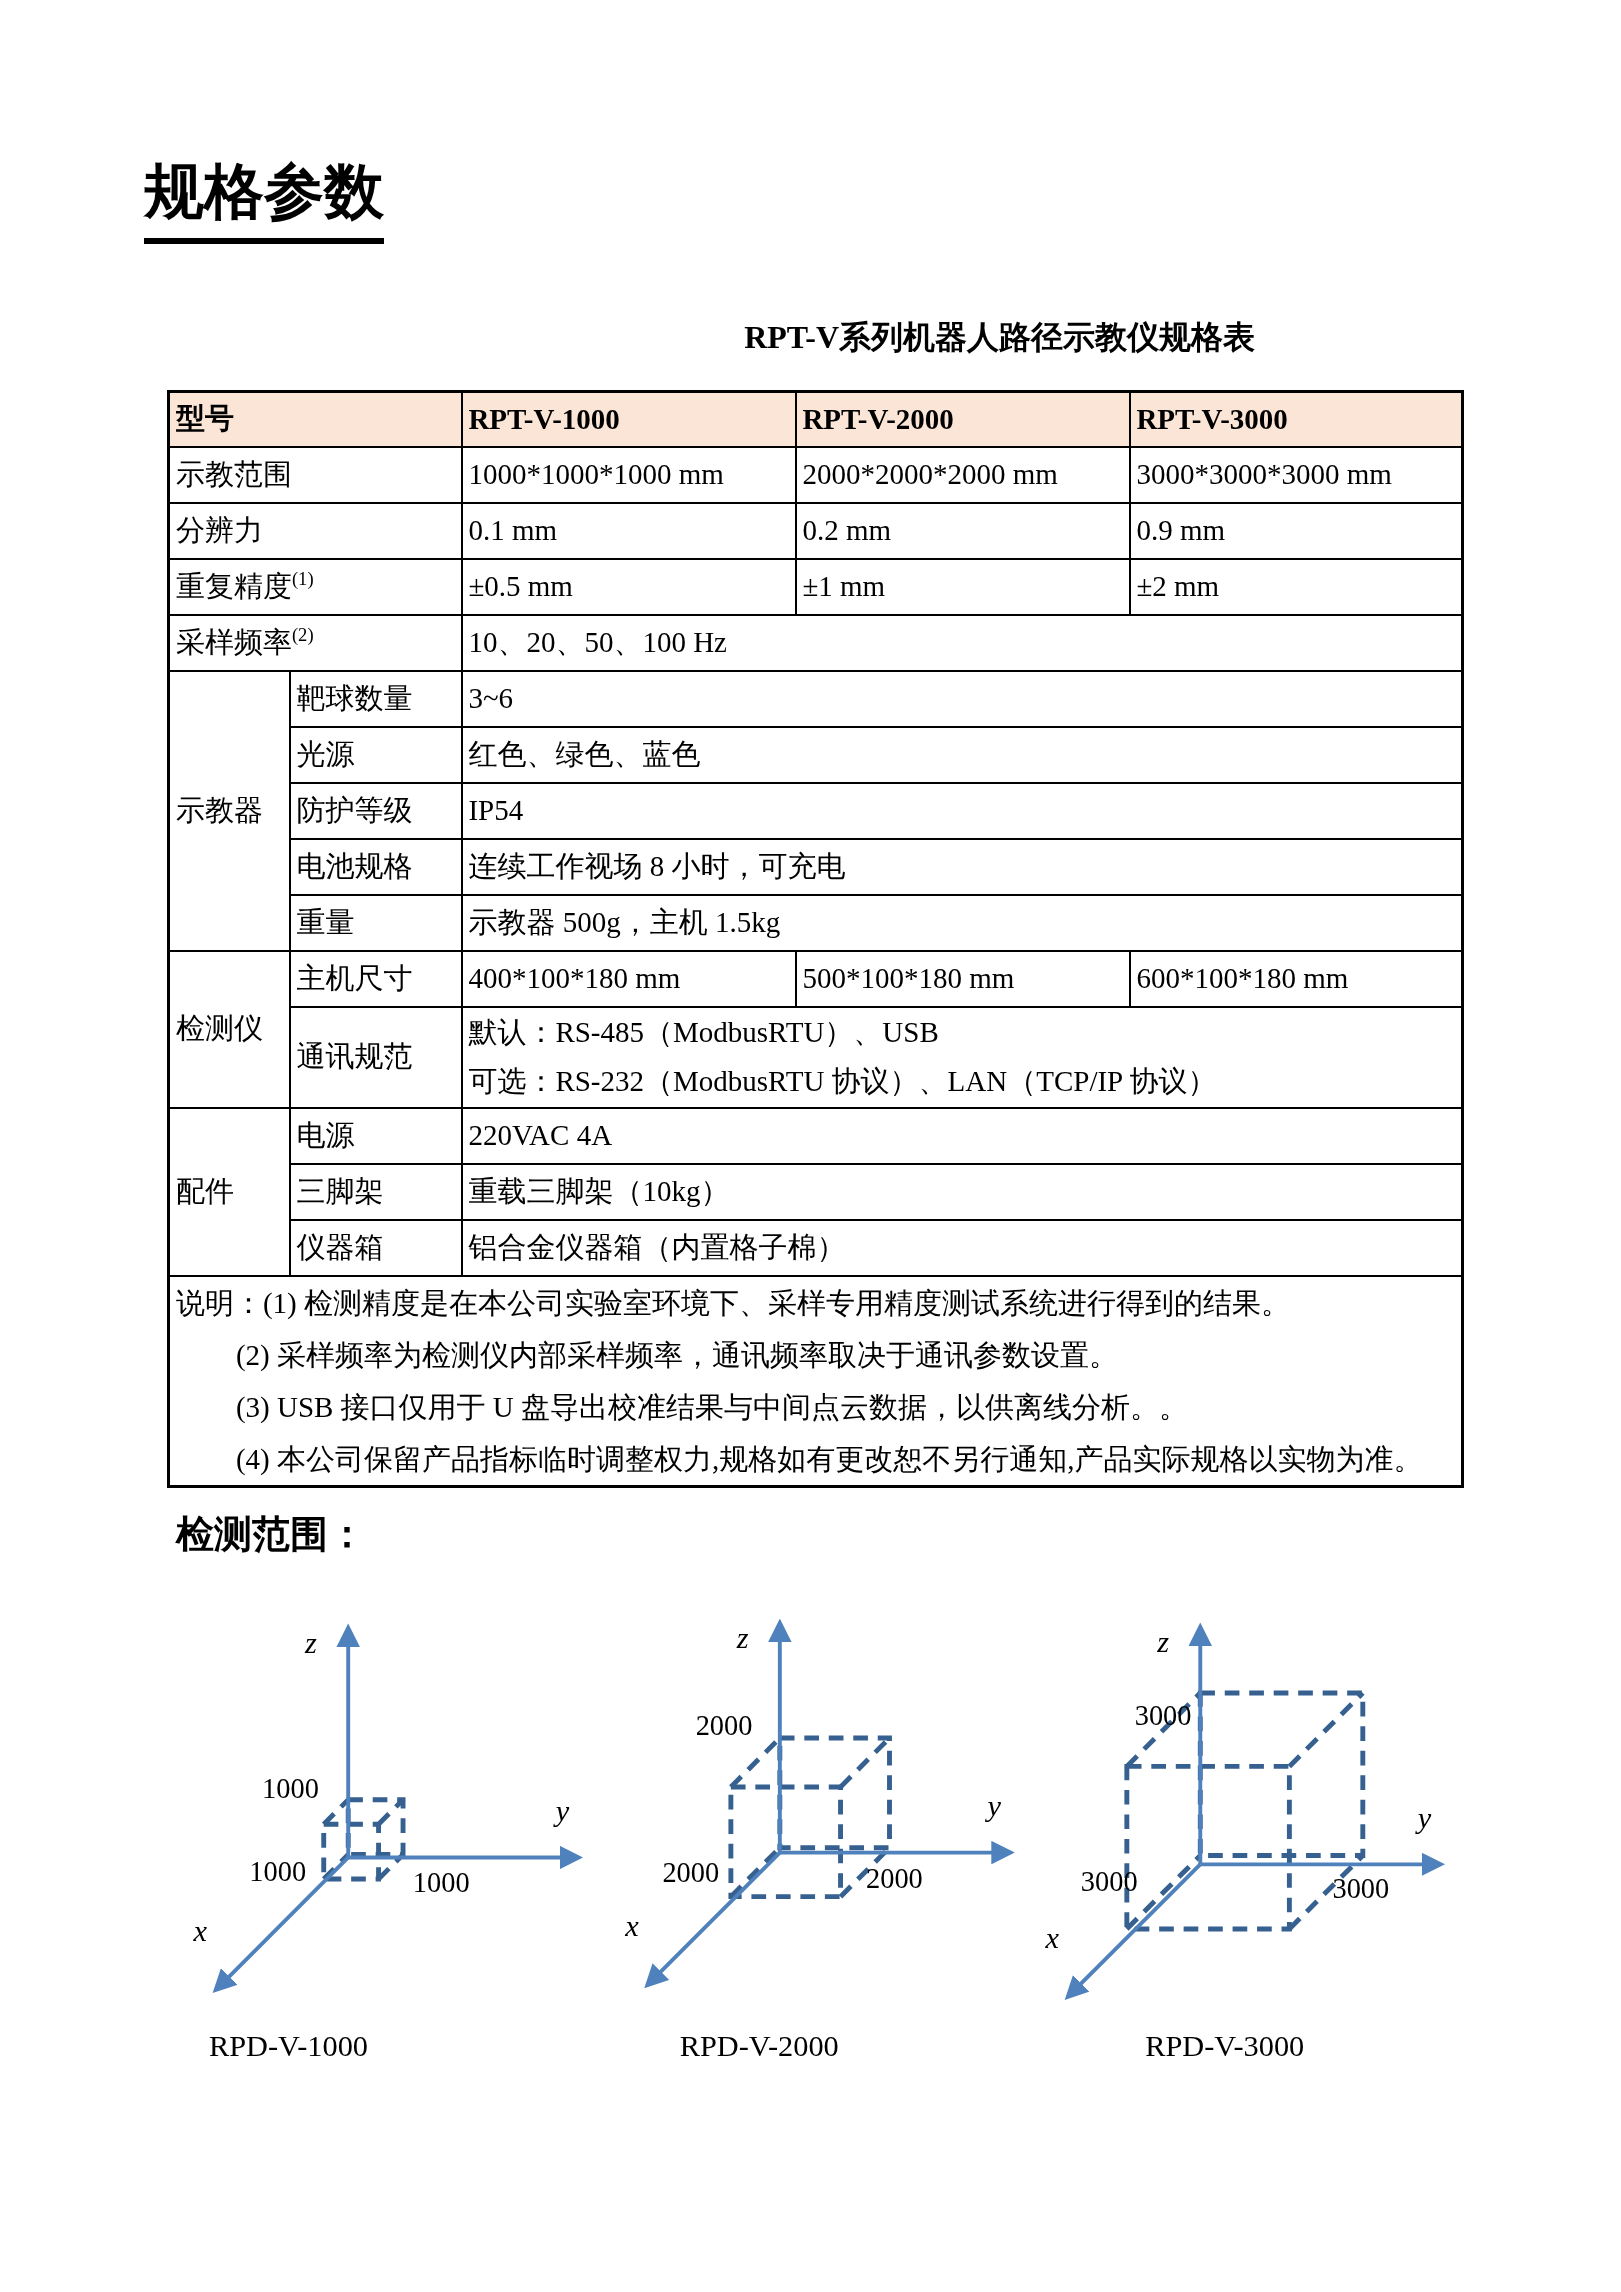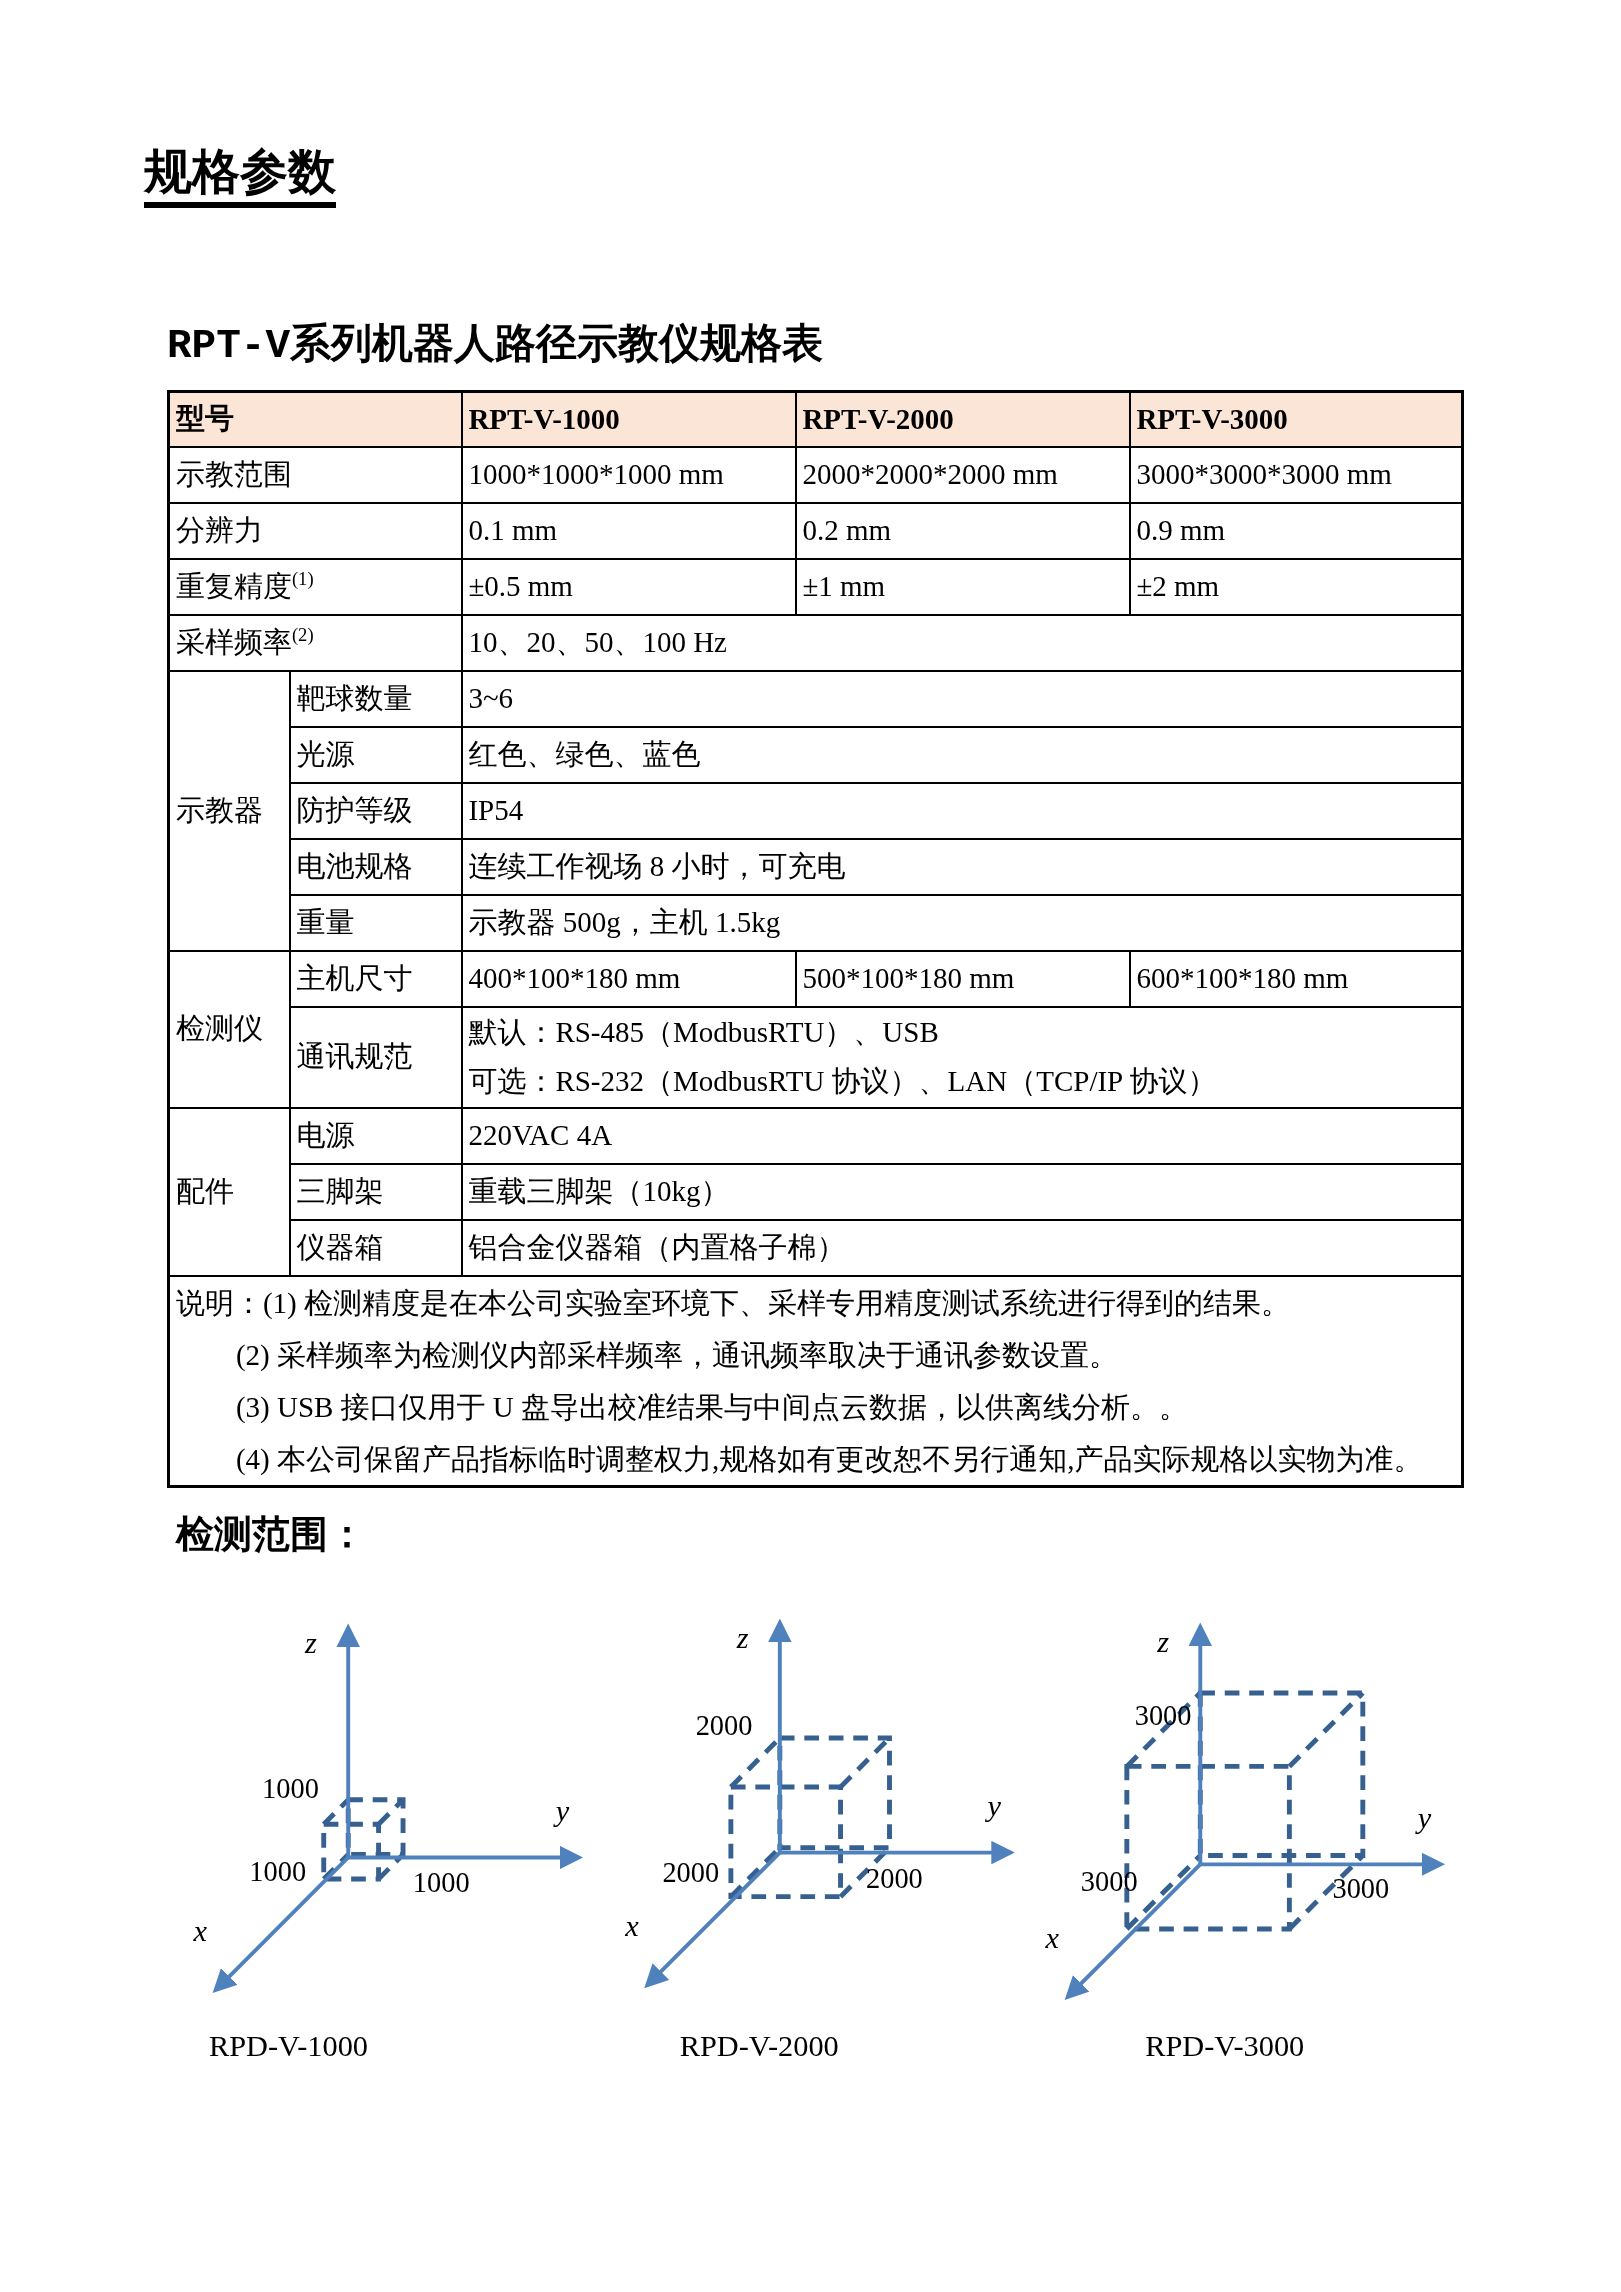--- a/index.html
+++ b/index.html
@@ -8,29 +8,29 @@
     --header_bg:#FBE5D6;
     --ink:#000000;
   }
   html,body{margin:0;padding:0;}
   body{
     width:1621px;height:2293px;position:relative;background:#ffffff;
     font-family:"Liberation Serif","DejaVu Serif",serif;color:var(--ink);
     overflow:hidden;
   }
   .main-title{
-    position:absolute;left:144px;top:148px;
+    position:absolute;left:144px;top:162px;
     font-family:"Liberation Sans","DejaVu Sans",sans-serif;
-    font-size:48px;font-weight:bold;
-    border-bottom:6.9px solid var(--ink);padding-bottom:6px;line-height:1.0;
+    font-size:60px;font-weight:bold;
+    border-bottom:6.9px solid var(--ink);padding-bottom:16px;line-height:1.0;
   }
   .table-title{
-    position:absolute;left:167px;top:316px;width:1088px;text-align:left;
-    font-family:Liberation Mono, monospace;
-    font-size:41px;font-weight:bold;
+    position:absolute;left:167px;top:316px;width:1088px;text-align:right;
+    font-family:Liberation Serif, serif;
+    font-size:32px;font-weight:bold;
   }
   table.spec{
     position:absolute;left:167px;top:390px;width:1294px;
     border-collapse:collapse;border:3.9px solid var(--ink);
     table-layout:fixed;
   }
   table.spec td{
     border:2px solid var(--ink);
     border-top-width:2.9px;border-bottom-width:2.9px;
     text-align:left;vertical-align:middle;

